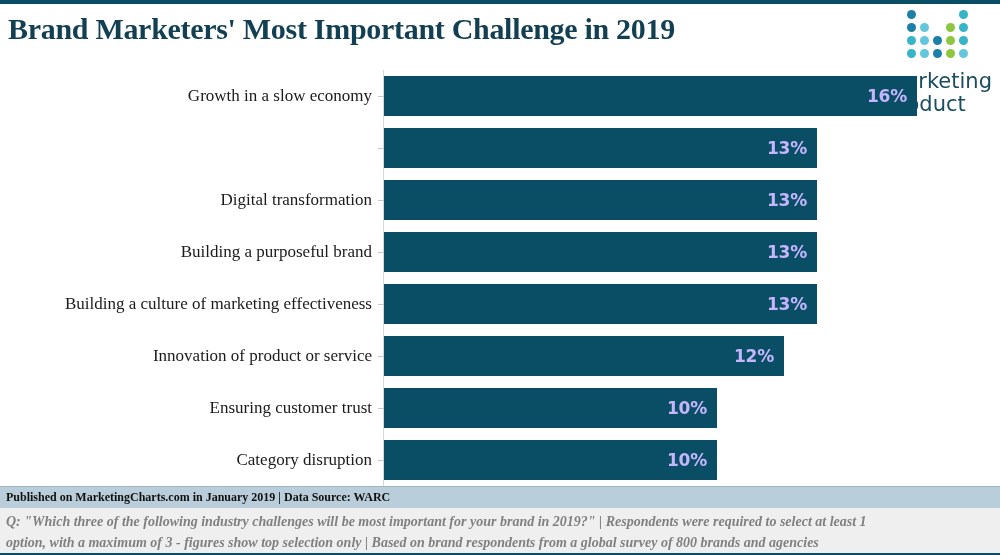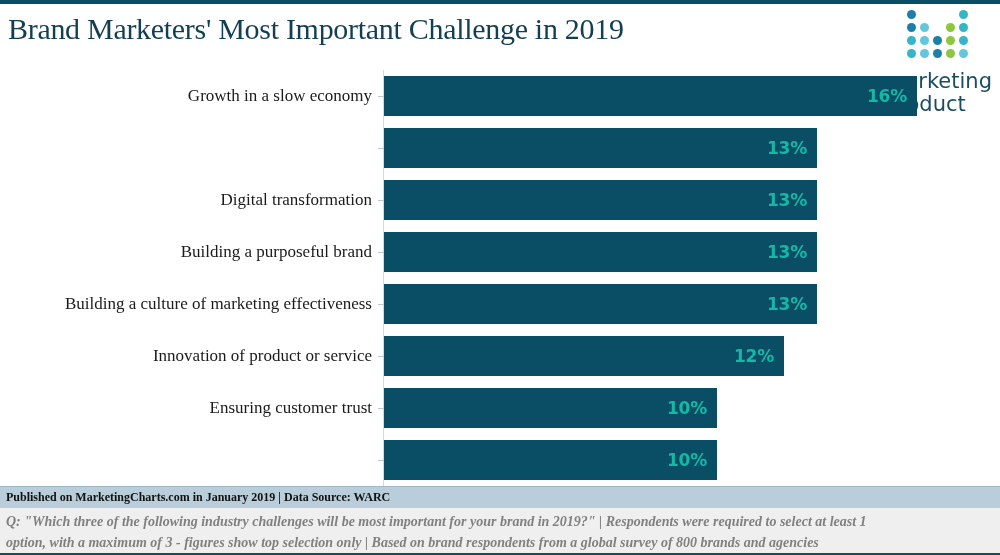--- a/index.html
+++ b/index.html
@@ -29,21 +29,21 @@
     top: 0px;
     left: 0;
     width: 1000px;
     height: 64px;
   }
   .chart-title {
     position: absolute;
     left: 8px;
     top: 8px;
     font-family: "Liberation Serif", serif;
-    font-weight: normal;
+    font-weight: bold;
     font-size: 30px;
     letter-spacing: -0.3px;
     color: #123f52;
     white-space: nowrap;
   }
 
   
   .logo {
     position: absolute;
     right: 8px;
@@ -125,21 +125,21 @@
     top: 6px;
     background: #0a4e65;
     display: flex;
     align-items: center;
     justify-content: flex-end;
   }
   .bar-value {
     font-family: "DejaVu Sans", sans-serif;
     font-weight: bold;
     font-size: 17px;
-    color: #14b8a6;
+    color: #c4b5fd;
     padding-right: 10px;
     letter-spacing: -0.2px;
   }
 
   
   .footer {
     position: absolute;
     left: 0;
     bottom: 0;
     width: 1000px;
@@ -260,20 +260,21 @@
           </div>
         </div>
         <div class="bar-row" style="top: 312px;">
           <div class="cat-label">Ensuring customer trust</div>
           <div class="tick" style="top: 26px;"></div>
           <div class="bar" title="Ensuring customer trust: 10%" style="width: 333px; background: rgb(10, 78, 101);">
             <span class="bar-value">10%</span>
           </div>
         </div>
         <div class="bar-row" style="top: 364px;">
+          <div class="cat-label">Category disruption</div>
           <div class="tick" style="top: 26px;"></div>
           <div class="bar" title="Category disruption: 10%" style="width: 333px; background: rgb(10, 78, 101);">
             <span class="bar-value">10%</span>
           </div>
         </div>
       </div>
   </div>
 
   <div class="footer">
     <div class="pub-band">

